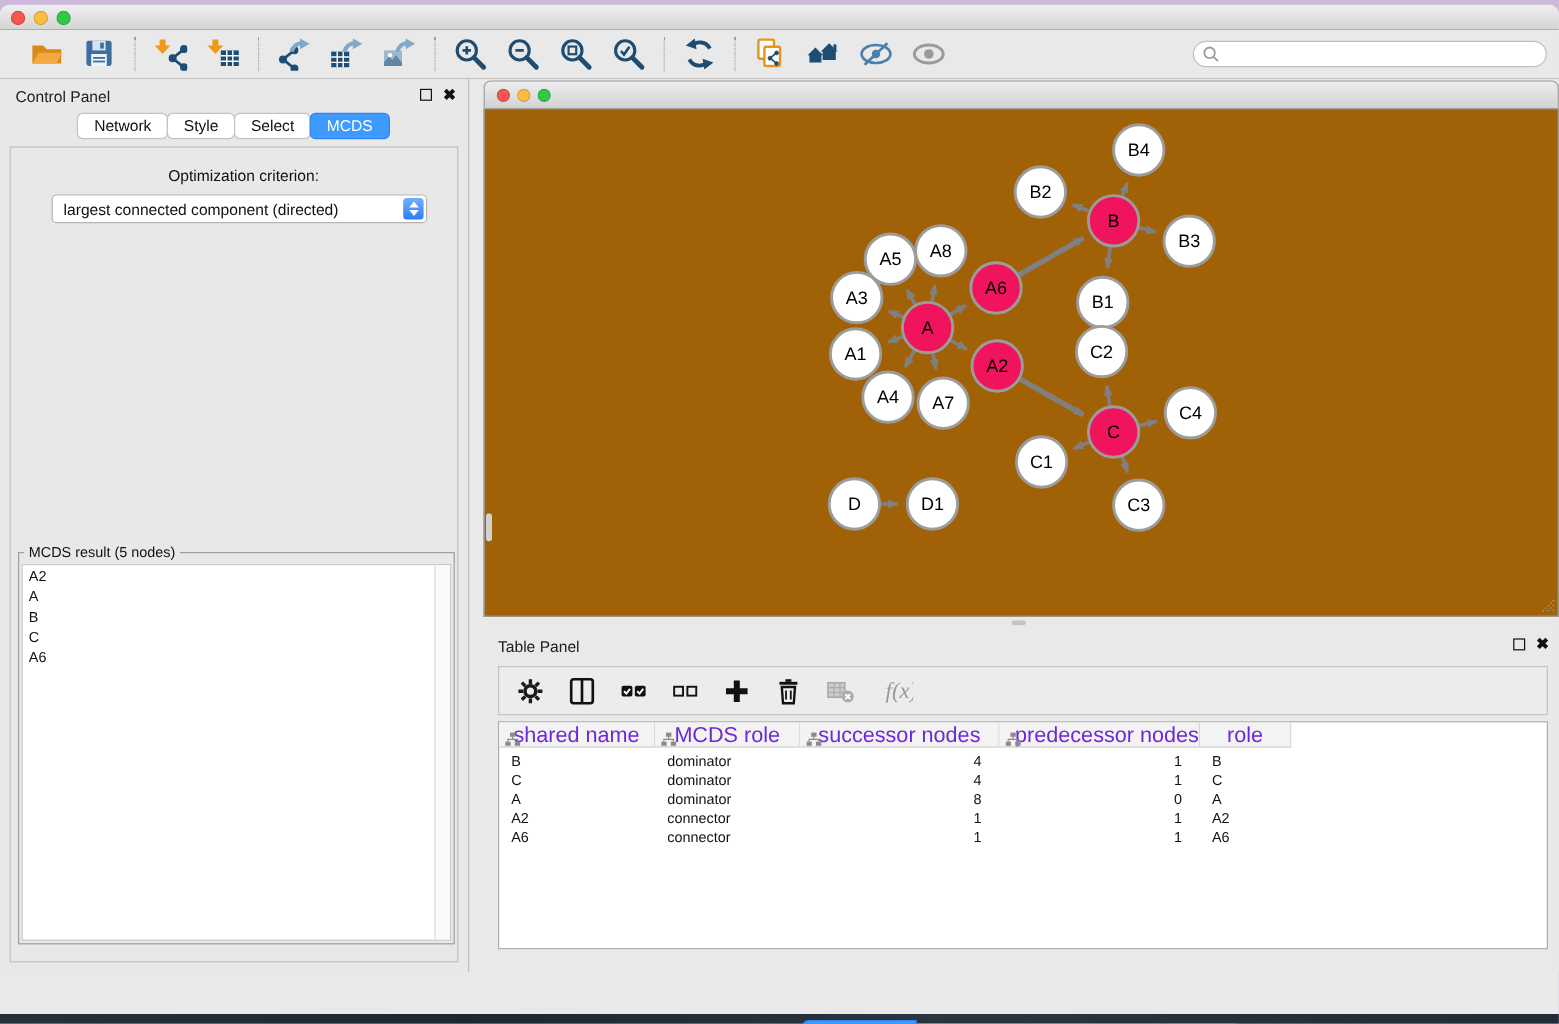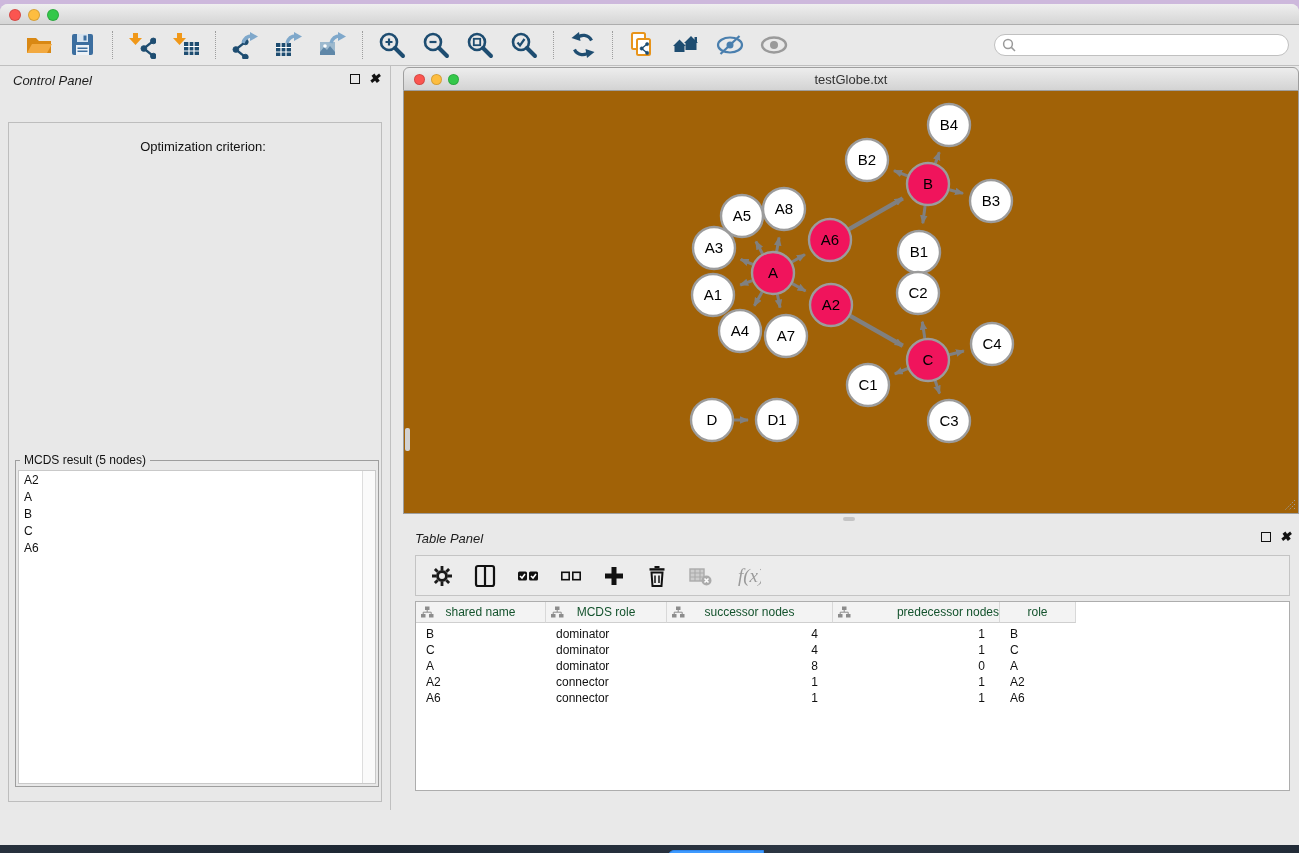--- a/index.html
+++ b/index.html
@@ -30,21 +30,21 @@
   .tb-sep { width:1px; height:28px; border-left:1px dotted #9d9d9d; }
   .tb-btn { width:30px; height:30px; display:flex; align-items:center; justify-content:center; cursor:default; }
   .search-wrap { margin-left:auto; position:relative; }
   .search-input { width:295px; height:22px; border:1px solid #C0C0C0; border-radius:11px;
     background:#fff; padding:0 8px 0 26px; font-size:12px; outline:none; }
   .search-glyph { position:absolute; left:8px; top:4px; }
 
   
   .control-panel { position:absolute; top:62px; left:0; width:391px; bottom:35px;
     background:#E8E8E8; border-right:1px solid #C0C0C0; }
-  .panel-head { position:absolute; top:0; left:0; right:0; height:28px;font-style:italic; }
+  .panel-head { position:absolute; top:0; left:0; right:0; height:28px; }
   .panel-title { position:absolute; left:13px; top:7px; font-size:13px; color:#1d1d1d; }
   .panel-btns { position:absolute; right:10px; top:7px; display:flex; gap:9px; align-items:center; }
   .float-ico { width:10px; height:10px; border:1.6px solid #111; background:transparent; }
   .close-ico { font-size:13px; line-height:12px; color:#111; font-weight:bold; }
 
   .cp-tabs { position:absolute; top:28px; left:0; right:0; height:28px;
     display:flex; justify-content:center; align-items:flex-start; }
   .seg-tab { font-size:13px; color:#111; background:#fff; border:1px solid #C3C3C3;
     padding:2px 13px 3px; margin-left:-1px; border-radius:5px; position:relative; }
   .seg-tab.active { background:#3E9AFE; border-color:#2E86EE; color:#fff; z-index:2; }
@@ -104,21 +104,21 @@
   .tp-toolbar { position:absolute; top:33px; left:12px; right:9px; height:41px;
     background:#ECECEC; border:1px solid #C4C4C4;
     display:flex; align-items:center; gap:15px; padding-left:12px; }
   .tp-btn { width:28px; height:28px; display:flex; align-items:center; justify-content:center; }
 
   .tp-table { position:absolute; top:79px; left:12px; right:9px; height:190px;
     background:#fff; border:1px solid #ADADAD; overflow:hidden; }
   .thead { display:flex; height:21px; }
   .th { position:relative; height:21px; background:#F3F3F3; border-bottom:1px solid #CFCFCF;
     border-right:1px solid #D8D8D8; display:flex; align-items:center; justify-content:center;
-    font-size:12px; color:#14532d; }
+    font-size:18px; color:#6d28d9; }
   .th .hier { position:absolute; left:5px; top:4px; }
   .trow { display:flex; height:16px; align-items:center; }
   .td { font-size:12px; color:#111; white-space:nowrap; overflow:hidden; }
 
   .tp-tabs { position:absolute; top:328px; left:0; right:0; display:flex; justify-content:center; }
   .tp-tabs .seg-tab { padding:2px 14px 3px; border-radius:0; }
   .tp-tabs .seg-tab:first-child { border-radius:6px 0 0 6px; }
   .tp-tabs .seg-tab:last-child { border-radius:0 6px 6px 0; }
   .tp-tabs .seg-tab.active { background:#3E9AFE; color:#fff; }
 
@@ -318,22 +318,35 @@
   </div>
 
   <div class="control-panel">
     <div class="panel-head">
       <span class="panel-title">Control Panel</span>
       <span class="panel-btns">
         <span class="float-ico"></span>
         <span class="close-ico">✖</span>
       </span>
     </div>
+    <div class="cp-tabs">
+        <div class="seg-tab">Network</div>
+        <div class="seg-tab">Style</div>
+        <div class="seg-tab">Select</div>
+        <div class="seg-tab active">MCDS</div>
+      </div>
     <div class="cp-body">
       <div class="opt-label">Optimization criterion:</div>
+      <div class="dropdown">
+        <span class="dd-text">largest connected component (directed)</span>
+        <span class="dd-stepper">
+            <span class="up"></span>
+            <span class="dn"></span>
+          </span>
+      </div>
       <div class="groupbox">
         <span class="groupbox-label">MCDS result (5 nodes)</span>
         <div class="result-list">
           <div>
               <div class="result-item">A2</div>
               <div class="result-item">A</div>
               <div class="result-item">B</div>
               <div class="result-item">C</div>
               <div class="result-item">A6</div>
             </div>
@@ -345,21 +358,20 @@
 
   <div class="right-area">
 
     <div class="net-window">
       <div class="nw-titlebar">
         <div class="nw-lights">
           <div class="light red"></div>
           <div class="light yel"></div>
           <div class="light grn"></div>
         </div>
-        <div class="nw-title">testGlobe.txt</div>
       </div>
       <div class="nw-canvas">
         <svg id="graph-svg" width="100%" height="100%">
             <defs>
               <marker id="arw" markerWidth="10" markerHeight="9" refX="8" refY="3.8" orient="auto" markerUnits="userSpaceOnUse">
                 <path d="M0 0L9 3.8L0 7.6z" fill="#808080"></path>
               </marker>
             </defs>
             <line x1="358.5" y1="162.7" x2="351.9" y2="150.5" stroke="#808080" stroke-width="3" marker-end="url(#arw)"></line>
             <line x1="372.7" y1="160.3" x2="375.1" y2="146.6" stroke="#808080" stroke-width="3" marker-end="url(#arw)"></line>

